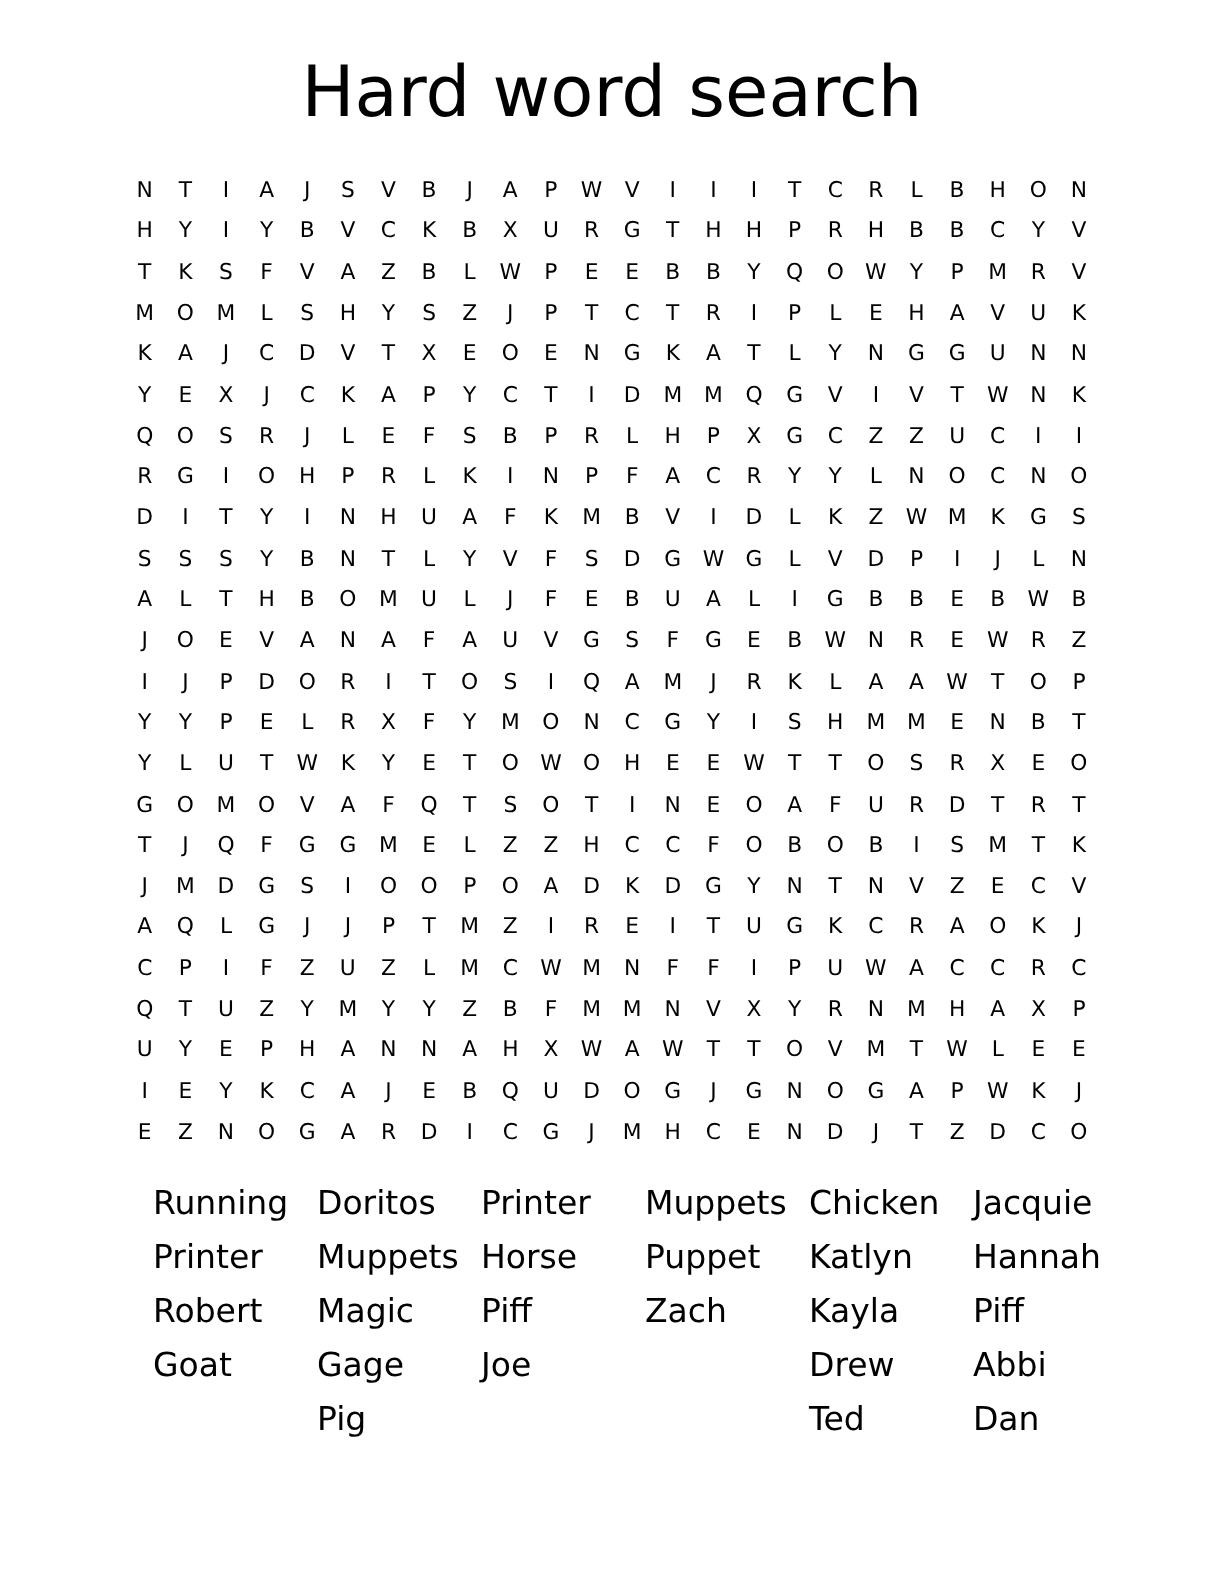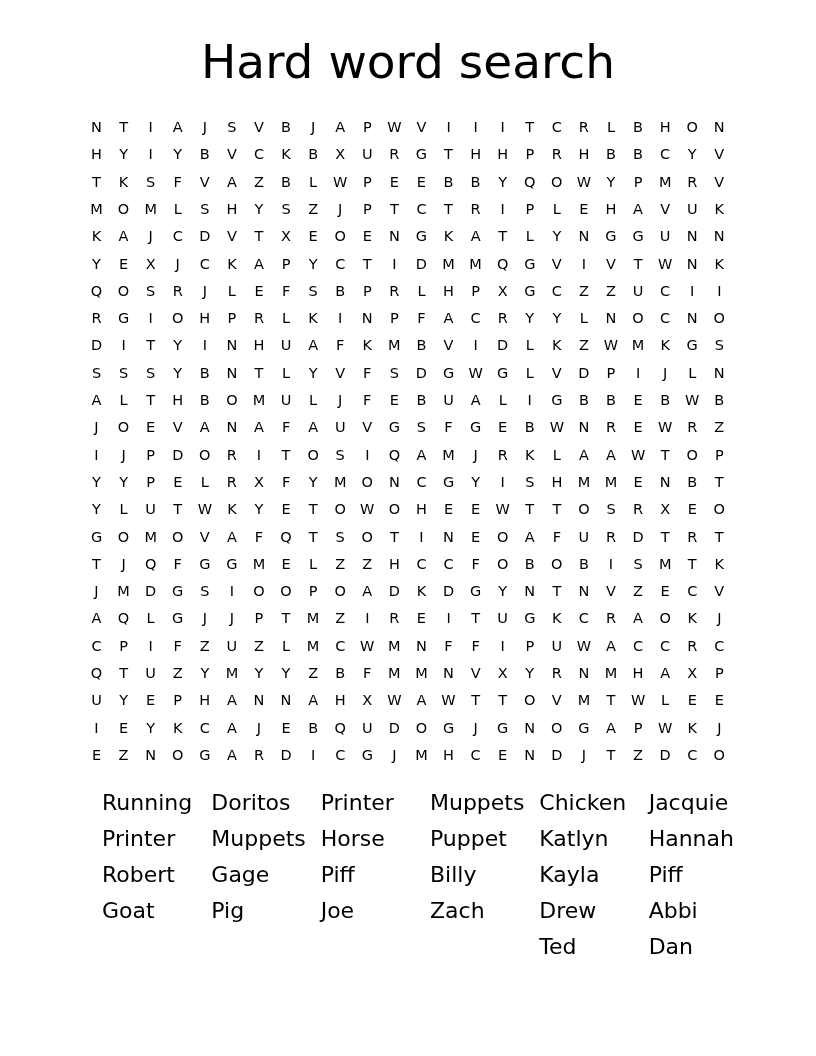--- a/index.html
+++ b/index.html
@@ -708,33 +708,33 @@
   <div class="words" id="words">
       <div class="word-col">
         <div class="word">Running</div>
         <div class="word">Printer</div>
         <div class="word">Robert</div>
         <div class="word">Goat</div>
       </div>
       <div class="word-col">
         <div class="word">Doritos</div>
         <div class="word">Muppets</div>
+        <div class="word">Magic</div>
         <div class="word">Gage</div>
         <div class="word">Pig</div>
       </div>
       <div class="word-col">
         <div class="word">Printer</div>
         <div class="word">Horse</div>
         <div class="word">Piff</div>
         <div class="word">Joe</div>
       </div>
       <div class="word-col">
         <div class="word">Muppets</div>
         <div class="word">Puppet</div>
-        <div class="word">Billy</div>
         <div class="word">Zach</div>
       </div>
       <div class="word-col">
         <div class="word">Chicken</div>
         <div class="word">Katlyn</div>
         <div class="word">Kayla</div>
         <div class="word">Drew</div>
         <div class="word">Ted</div>
       </div>
       <div class="word-col">

